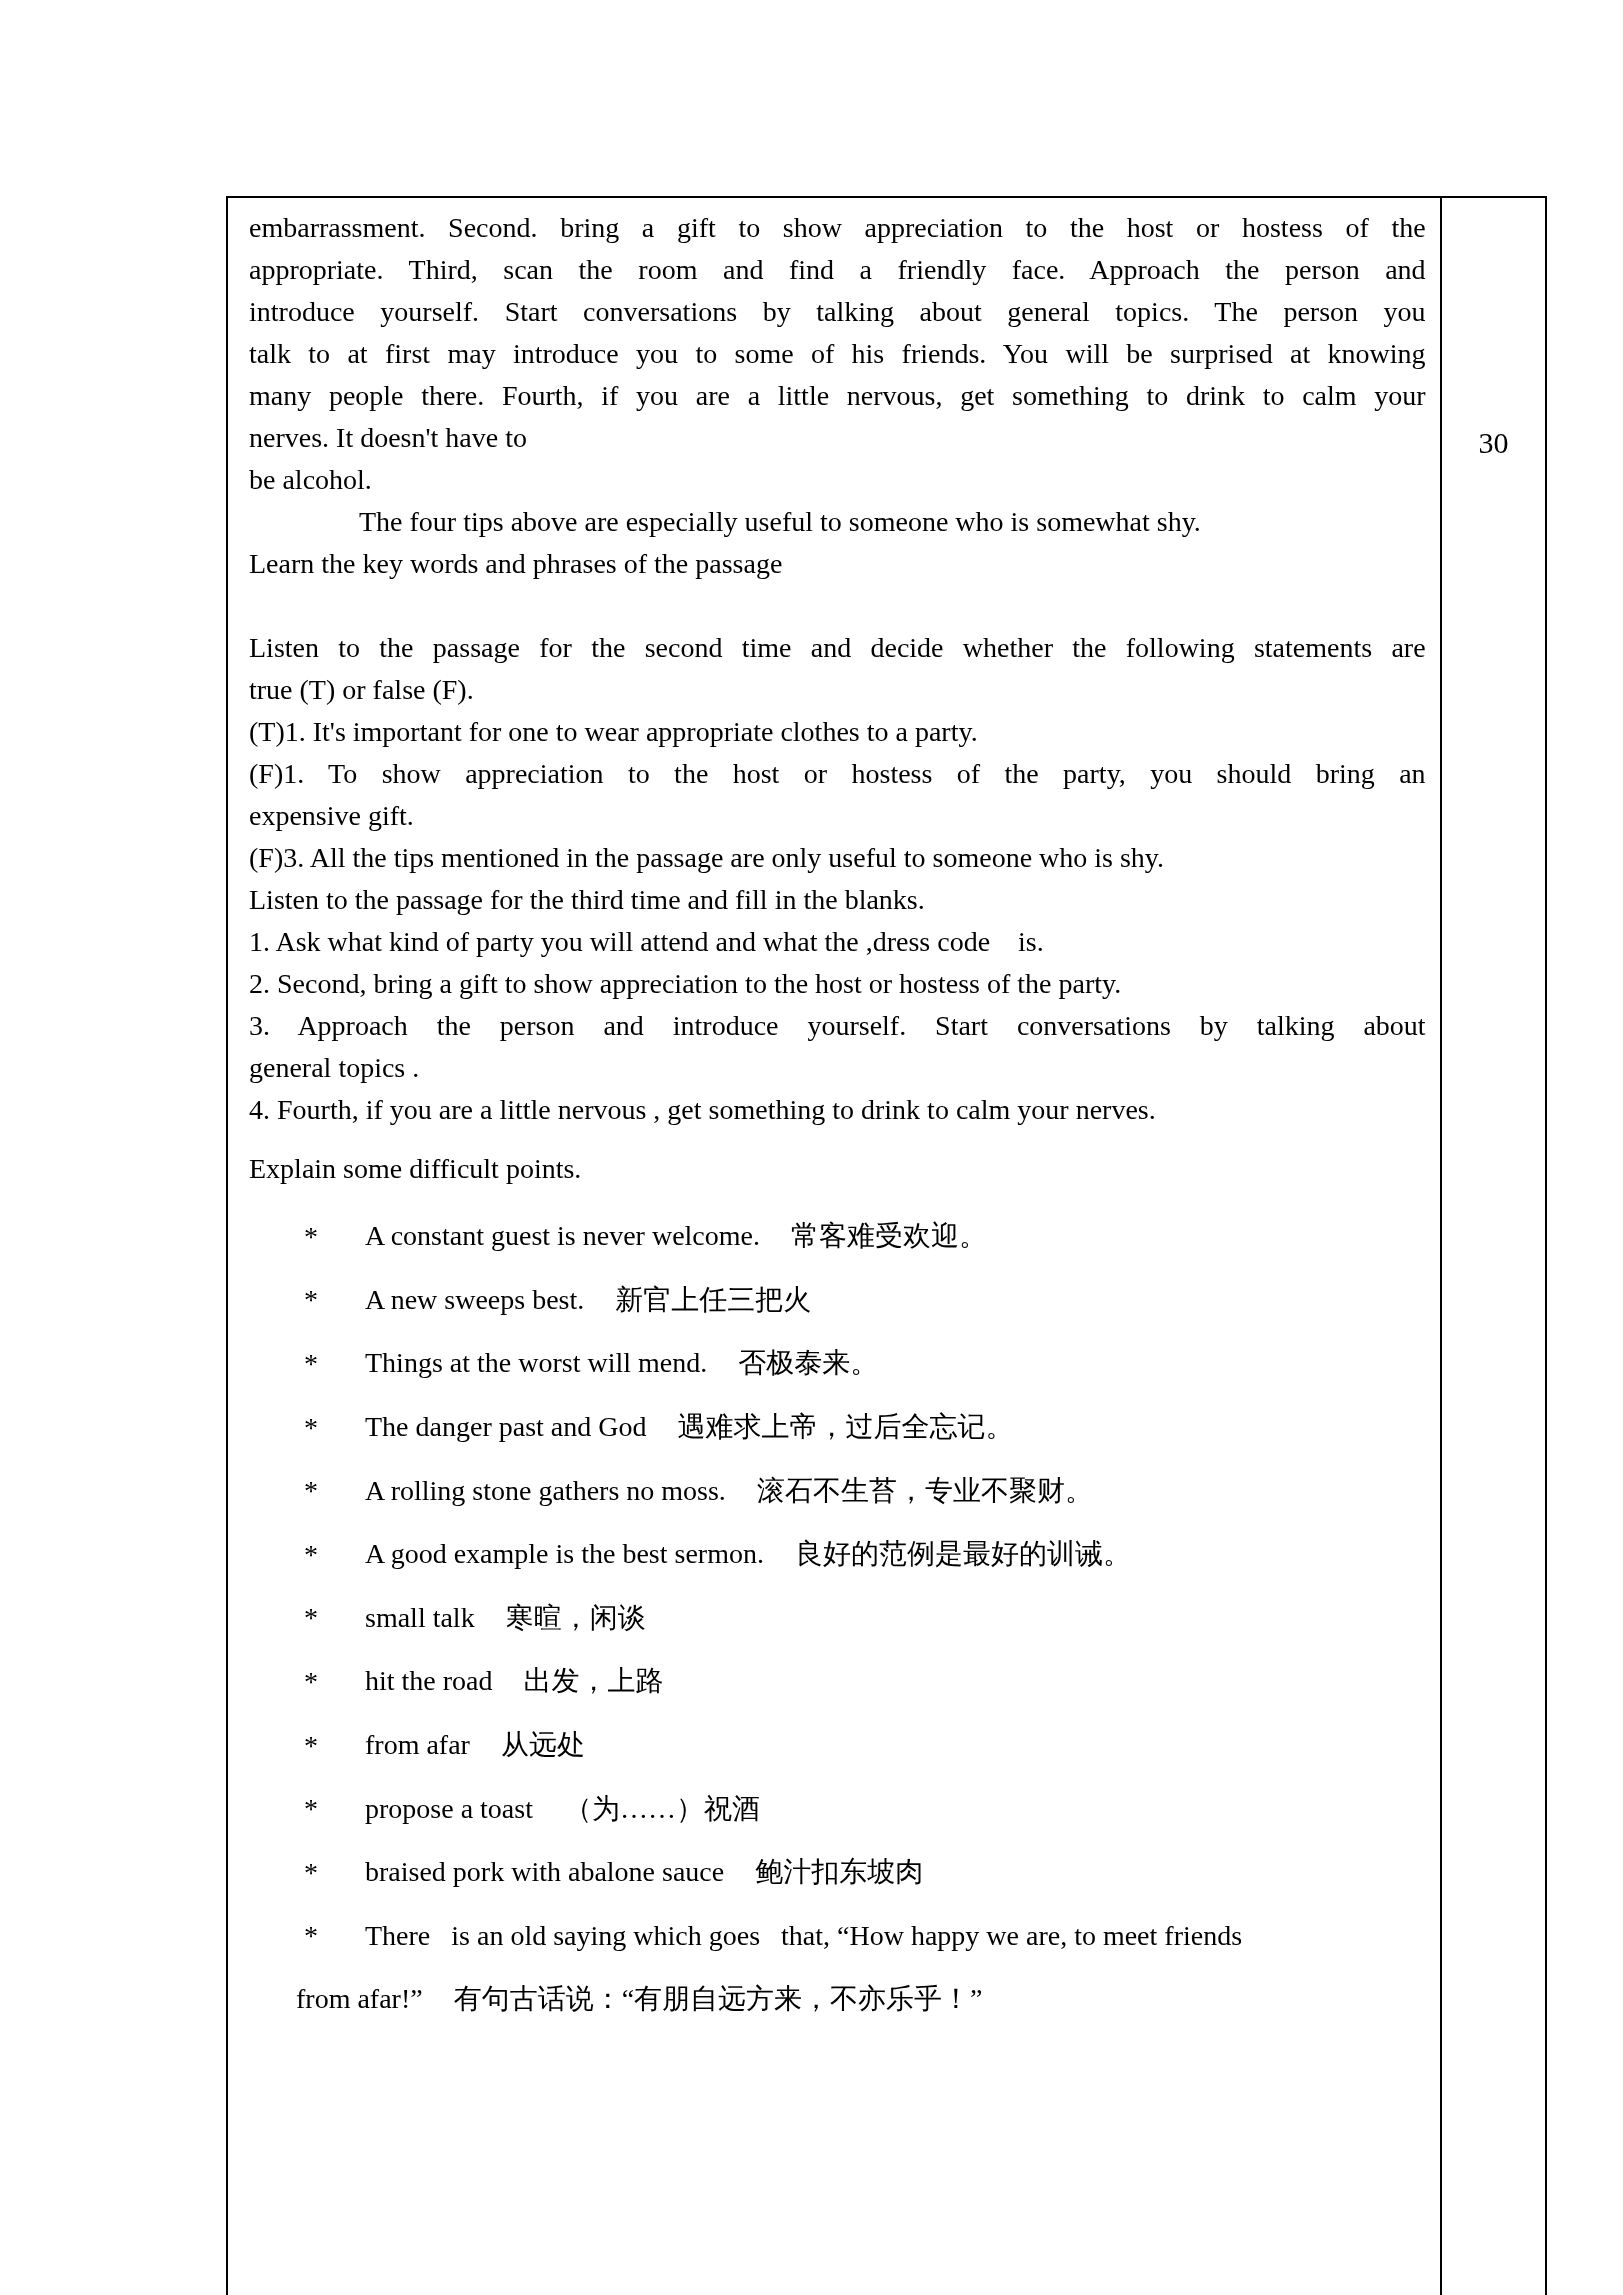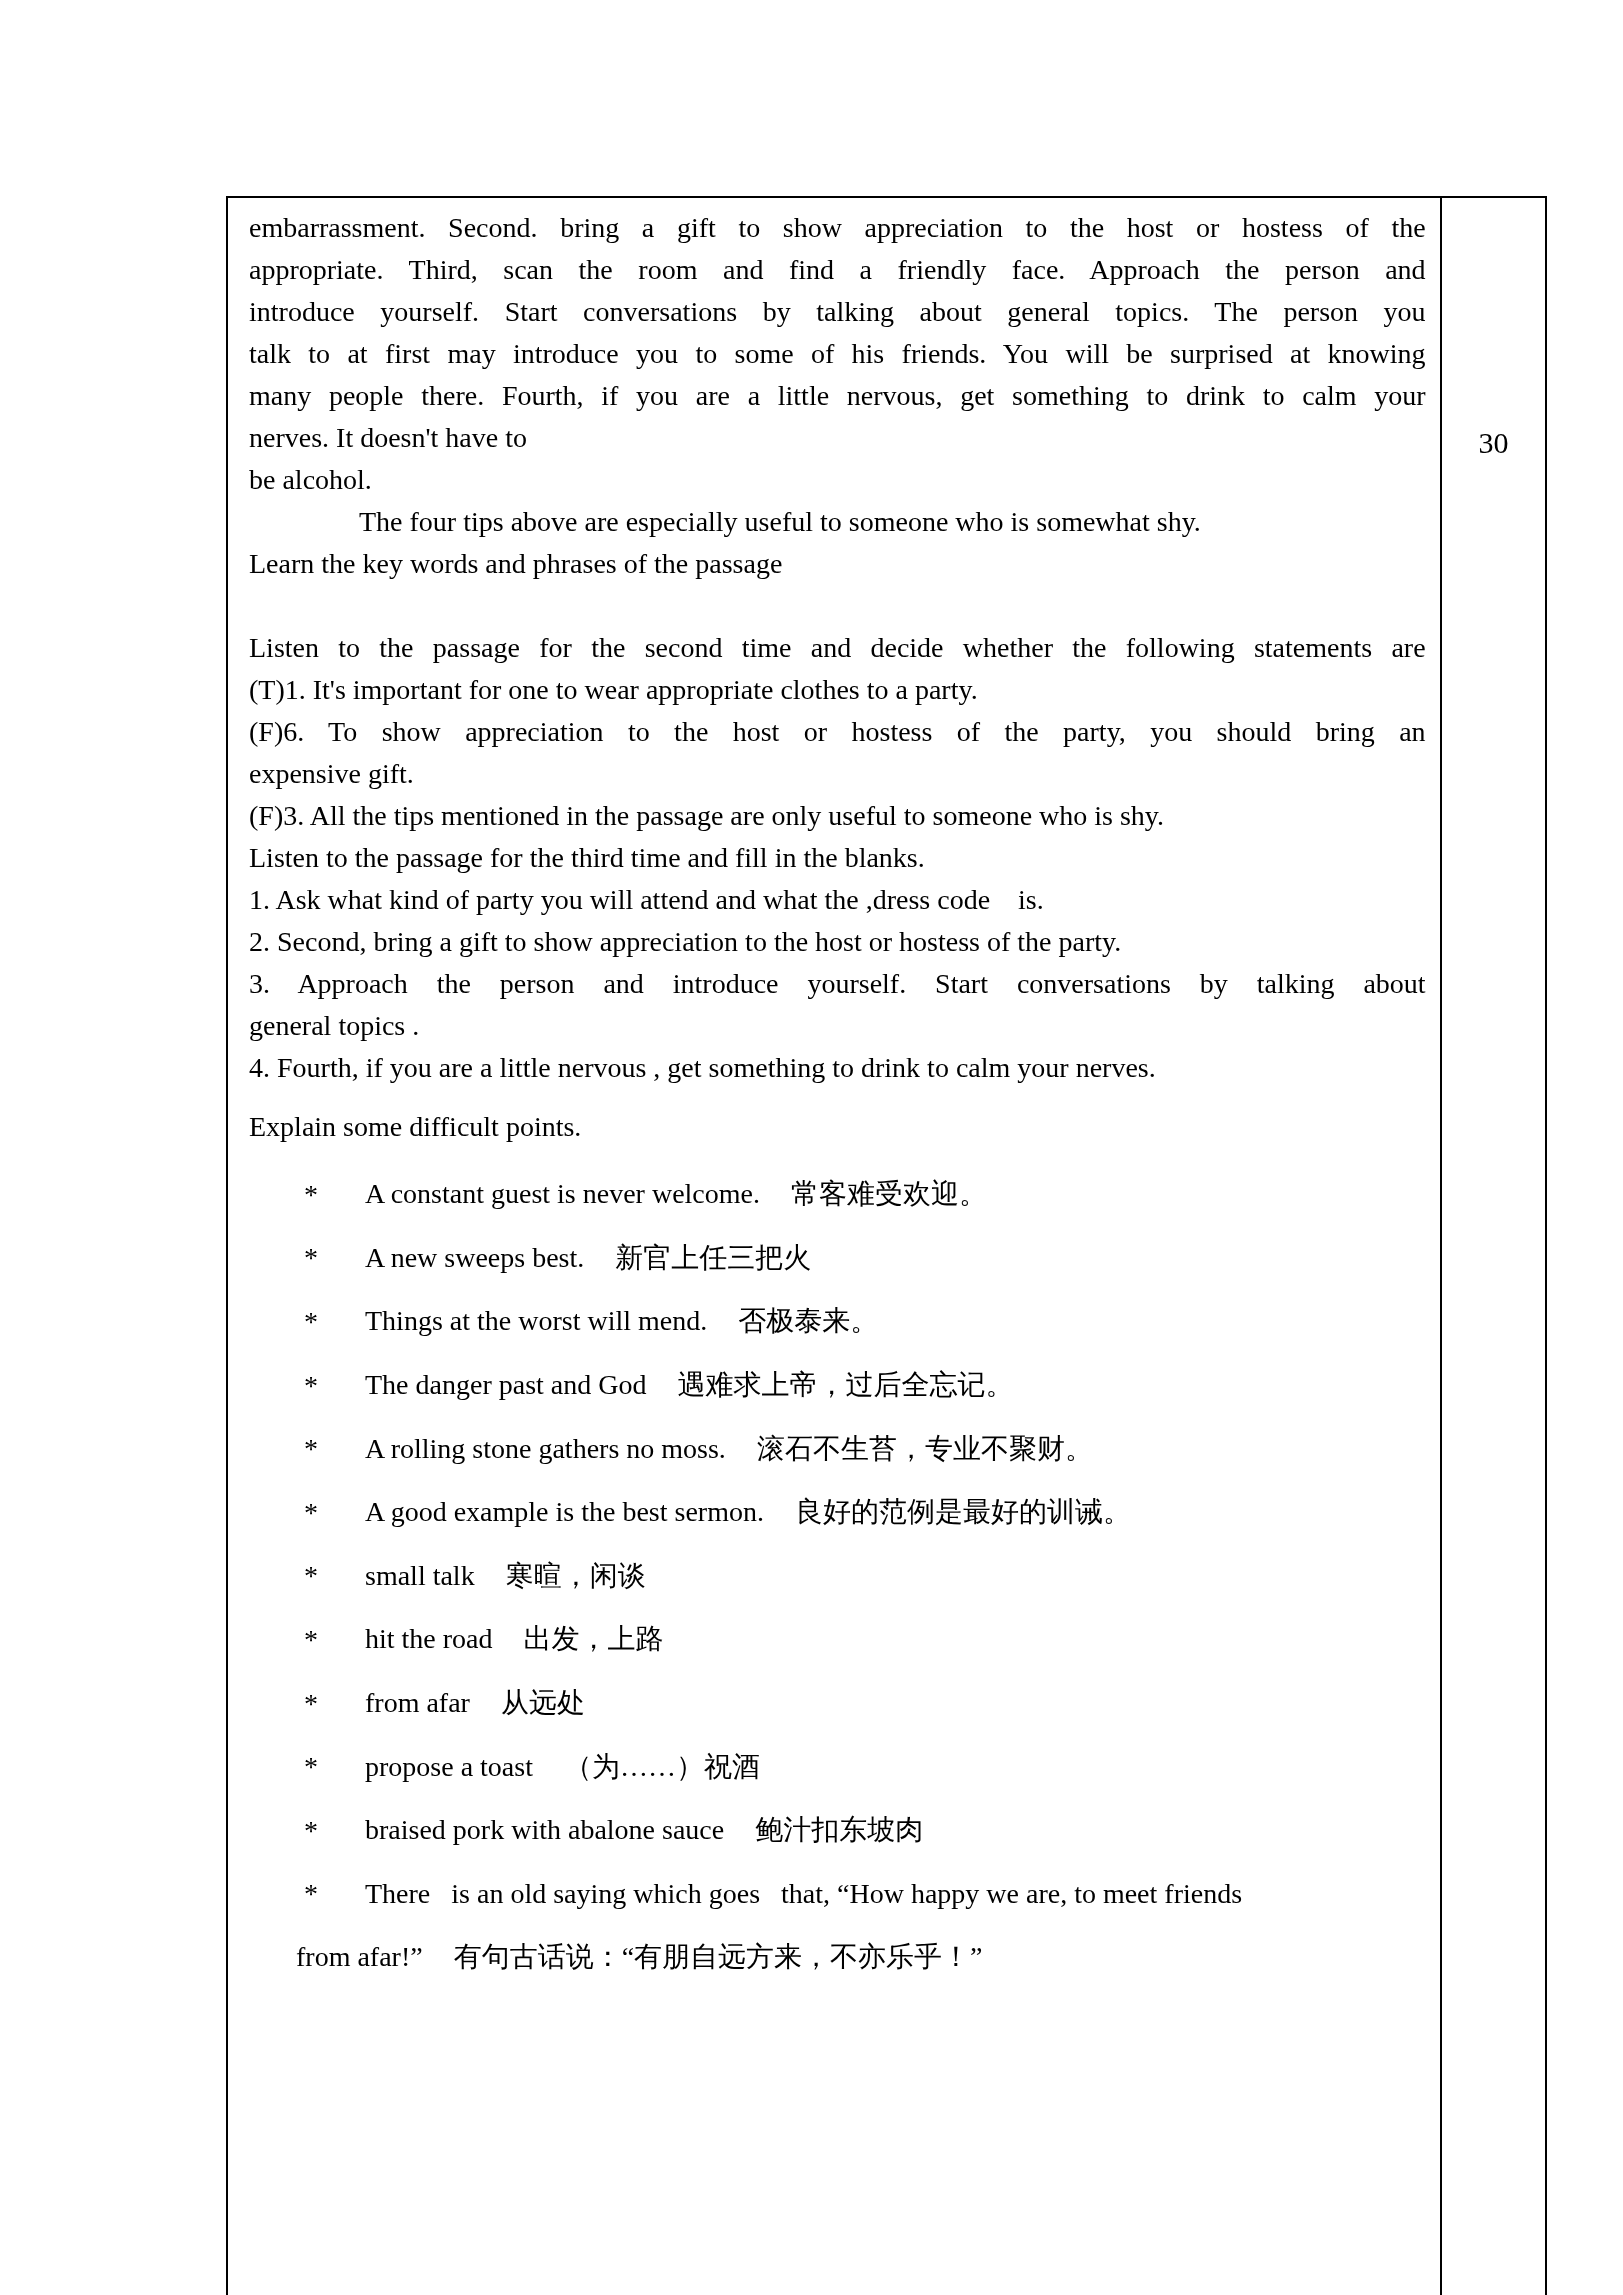--- a/index.html
+++ b/index.html
@@ -49,22 +49,23 @@
     <div class="jline">appropriate. Third, scan the room and find a friendly face. Approach the person and</div>
     <div class="jline">introduce yourself. Start conversations by talking about general topics. The person you</div>
     <div class="jline">talk to at first may introduce you to some of his friends. You will be surprised at knowing</div>
     <div class="jline">many people there. Fourth, if you are a little nervous, get something to drink to calm your</div>
     <div>nerves. It doesn't have to</div>
     <div>be alcohol.</div>
     <div class="indent">The four tips above are especially useful to someone who is somewhat shy.</div>
     <div>Learn the key words and phrases of the passage</div>
 
     <div class="jline gap-lg">Listen to the passage for the second time and decide whether the following statements are</div>
+    <div>true (T) or false (F).</div>
     <div>(T)1. It's important for one to wear appropriate clothes to a party.</div>
-    <div class="jline">(F)6. To show appreciation to the host or hostess of the party, you should bring an</div>
+    <div class="jline">(F)1. To show appreciation to the host or hostess of the party, you should bring an</div>
     <div>expensive gift.</div>
     <div>(F)3. All the tips mentioned in the passage are only useful to someone who is shy.</div>
 
     <div>Listen to the passage for the third time and fill in the blanks.</div>
     <div class="pre">1. Ask what kind of party you will attend and what the ,dress code    is.</div>
     <div>2. Second, bring a gift to show appreciation to the host or hostess of the party.</div>
     <div class="jline">3. Approach the person and introduce yourself. Start conversations by talking about</div>
     <div>general topics .</div>
     <div>4. Fourth, if you are a little nervous , get something to drink to calm your nerves.</div>
 

